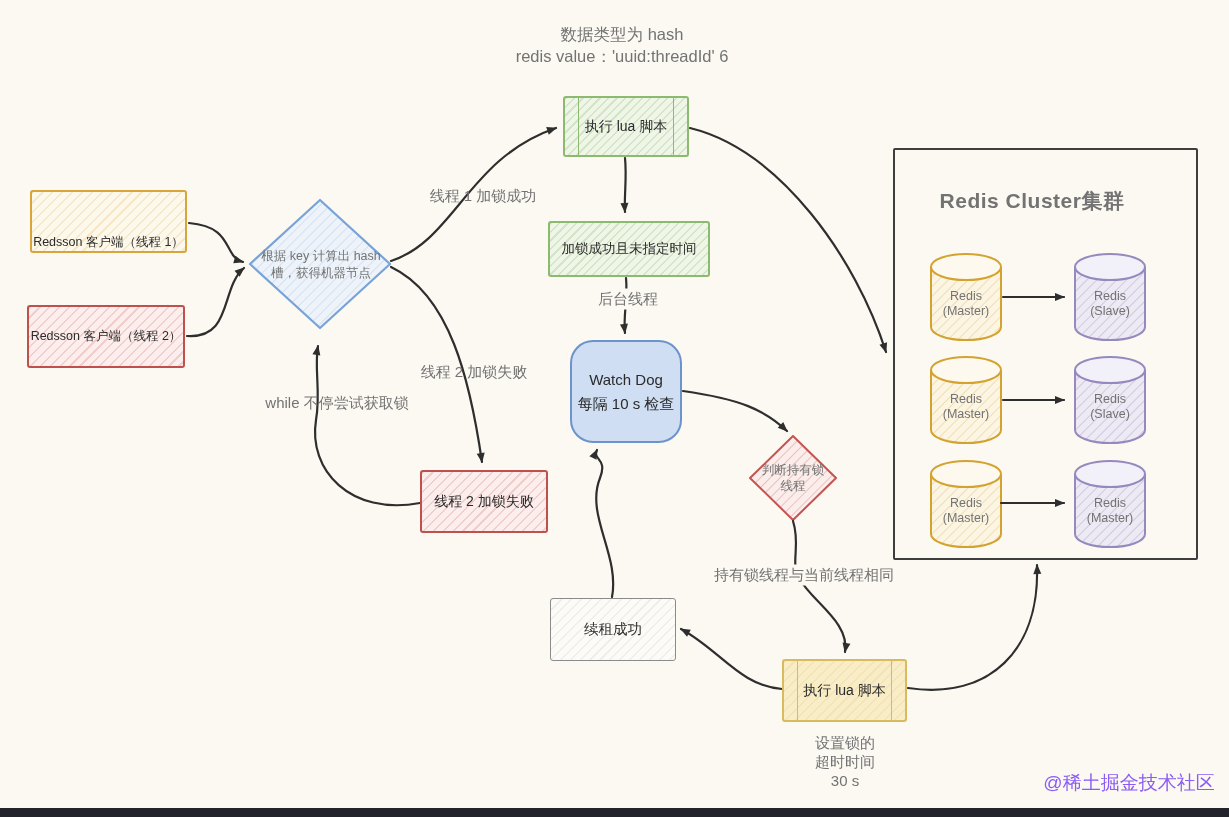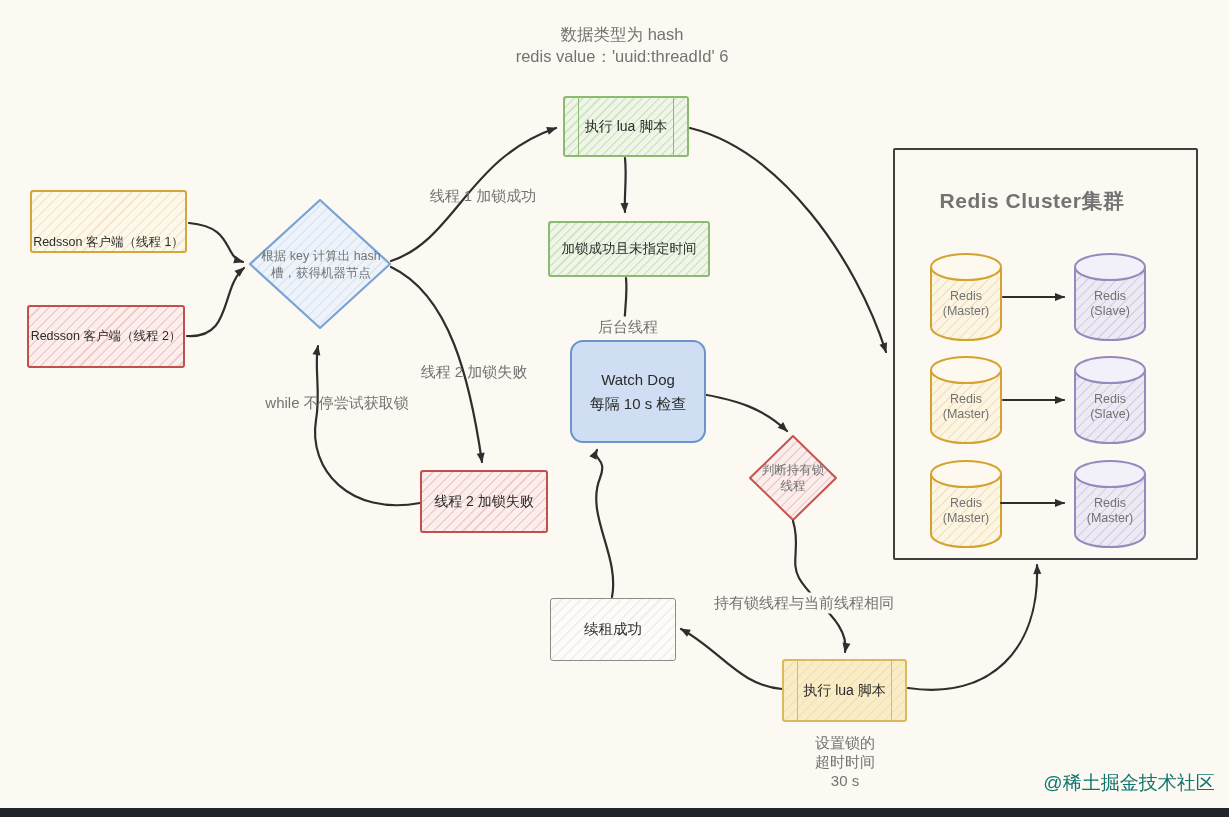--- a/index.html
+++ b/index.html
@@ -51,23 +51,23 @@
     font-size:14px;
   }
   .lock-success{
     left:548px;top:221px;width:162px;height:56px;
     border:2px solid #8cba70;
     background:#eff6e8;
     background-image:repeating-linear-gradient(135deg,rgba(140,186,112,.28) 0 1.5px,transparent 1.5px 6px);
     font-size:13.5px;
   }
   .watchdog{
-    left:570px;top:340px;width:136px;height:103px;
+    left:570px;top:340px;width:112px;height:103px;
     border:2.4px solid #6d93cc;
-    border-radius:13px;
+    border-radius:23px;
     background:#cfdef2;
     font-size:15px;
     line-height:1.55;
   }
   .red-fail{
     left:420px;top:470px;width:128px;height:63px;
     border:2px solid #c0504d;
     background:#fbeeec;
     background-image:repeating-linear-gradient(135deg,rgba(192,80,77,.20) 0 1.5px,transparent 1.5px 7px);
     font-size:14px;
@@ -98,31 +98,31 @@
     border-radius:2px;
   }
   .lbl{
     position:absolute;
     transform:translate(-50%,-50%);
     font-size:15px;
     white-space:nowrap;
     text-align:center;
     color:#737373;
   }
-  .lbl.masked{background:#fbf9f2;padding:1px 4px;margin-top:28px;}
+  .lbl.masked{background:#fbf9f2;padding:1px 4px;}
   .top-note{line-height:22px;font-size:16.5px;}
   .cluster-title{font-size:21px;font-weight:600;letter-spacing:.5px;}
   .timeout{line-height:19px;font-size:15px;}
   .cyl-lbl{font-size:12.5px;line-height:15px;}
   .watermark{
     position:absolute;
     transform:translate(-50%,-50%);
     left:1129px;top:783px;
     font-size:19px;
-    color:#0f766e;
+    color:#8b5cf6;
     white-space:nowrap;
   }
   .bottom-bar{
     position:absolute;left:0;right:0;bottom:0;height:9px;
     background:#23232b;
   }
 </style>
 </head>
 <body>
 

